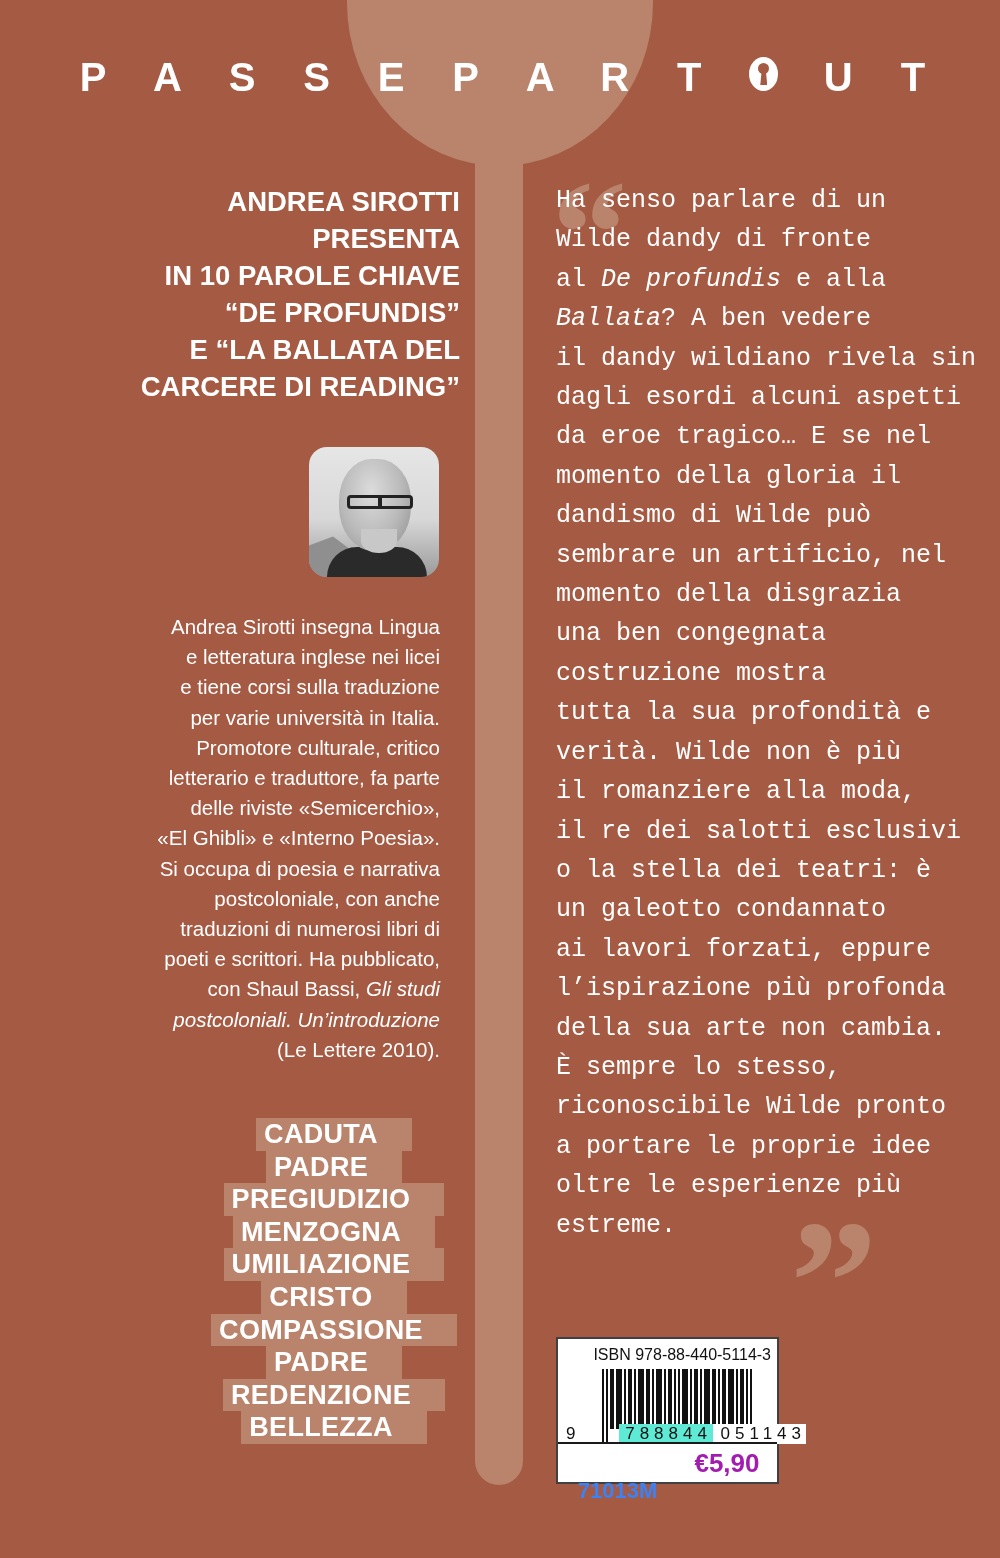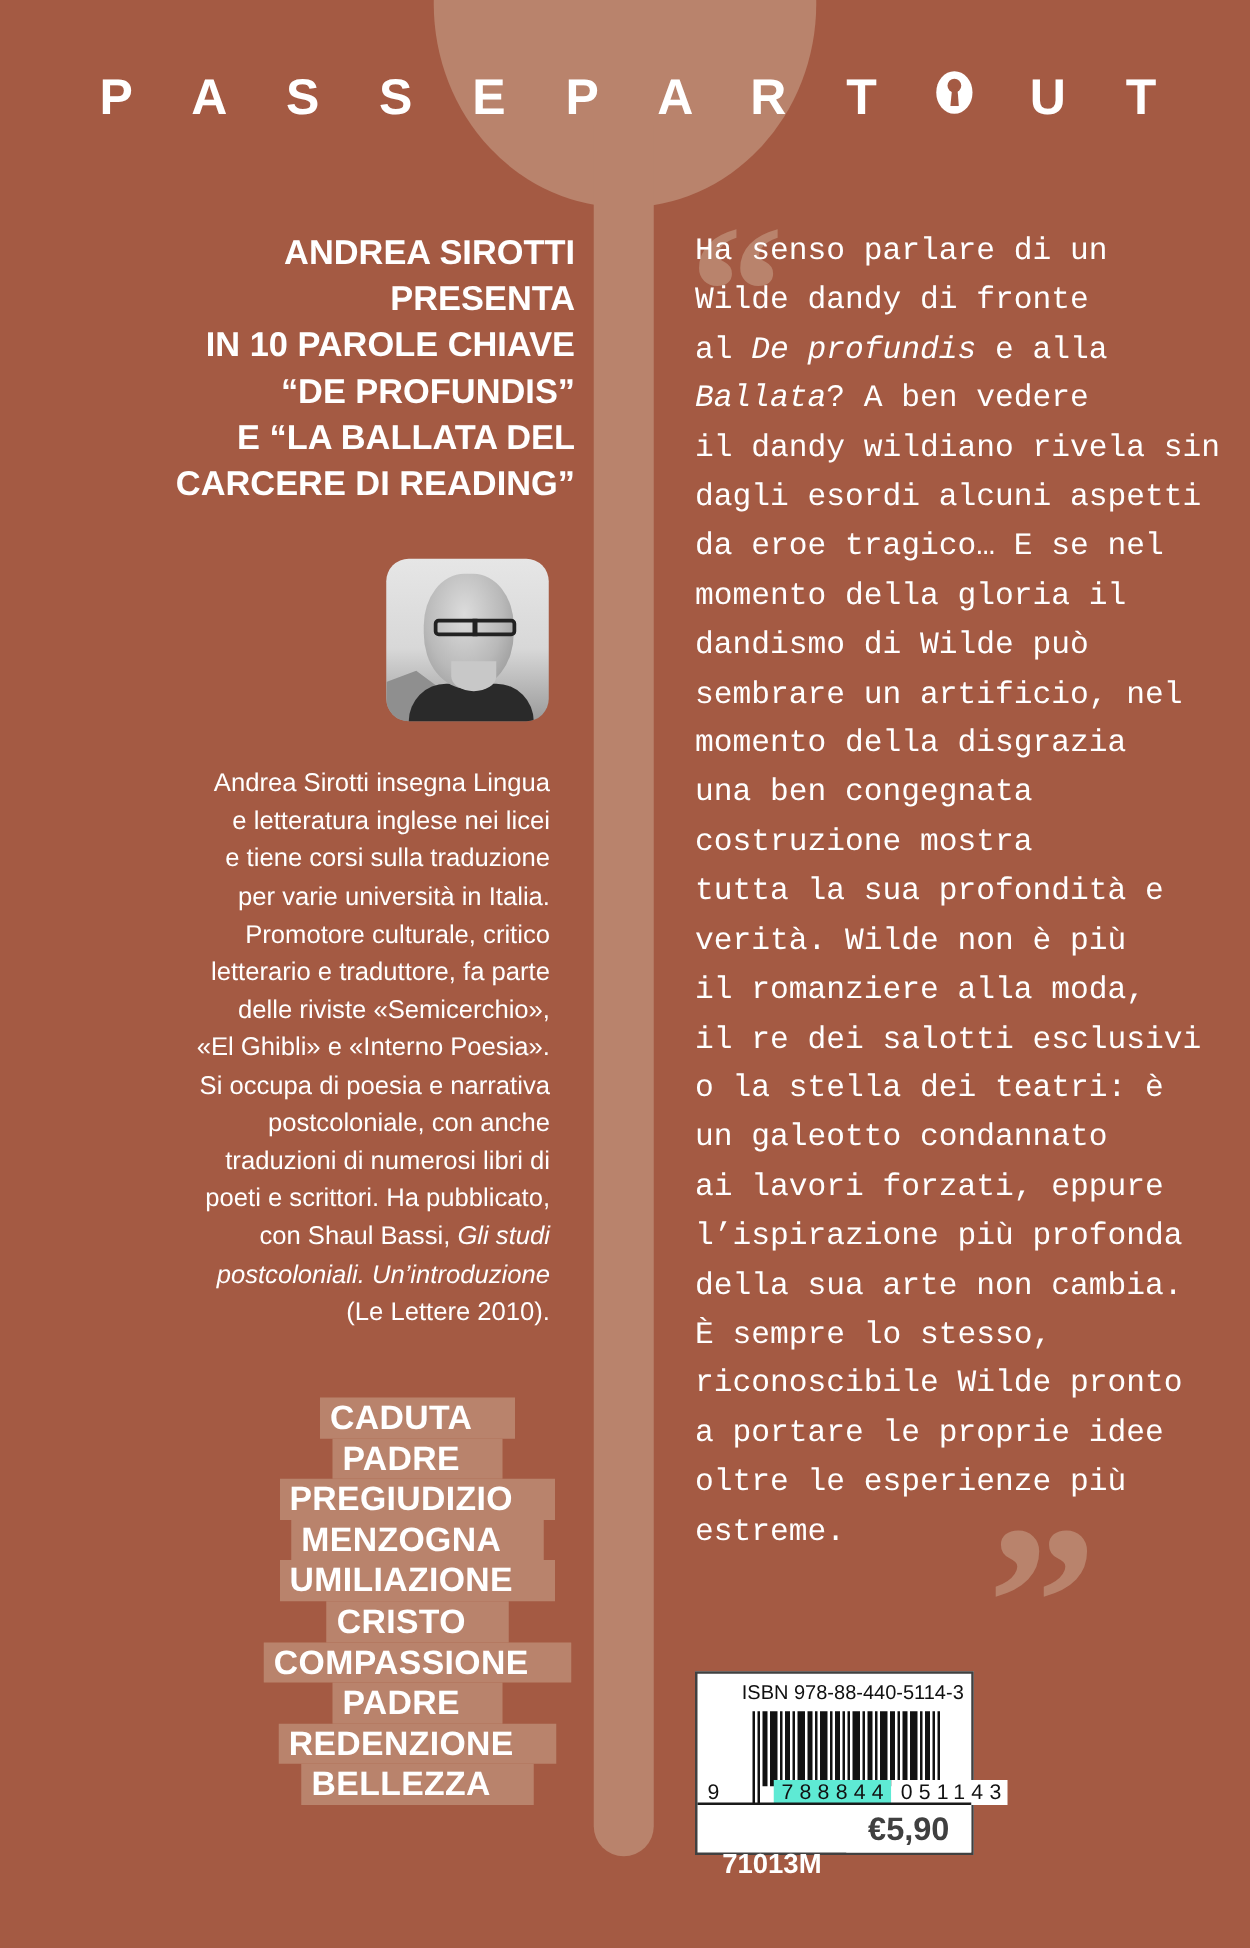--- a/index.html
+++ b/index.html
@@ -197,26 +197,26 @@
     }
     .bar-digits .d1 { width: 24px; }
     .bar-digits .d2 { width: 108px; text-align: center; padding-left: 6px; background: #5eead4; margin-left: 33px; }
     .bar-digits .d3 { width: 100px; text-align: left; padding-left: 8px; background: #fff; }
     .code-row {
       position: absolute; left: 0; right: 0; bottom: 0; height: 38px;
       display: flex;
       border-top: 2px solid #1a1a1a;
     }
     .code {
-      width: 119px; background: #0d1729; color: #ffffff;
+      width: 119px; background: #0d1729; color: #3b82f6;
       font-family: "Liberation Sans", sans-serif; font-weight: 700; font-size: 22px;
       display: flex; align-items: center; justify-content: center; margin-top: 47px;
     }
     .price {
-      flex: 1; background: #fff; color: #404040;
+      flex: 1; background: #fff; color: #a21caf;
       font-family: "Liberation Sans", sans-serif; font-weight: 700; font-size: 26px;
       display: flex; align-items: center; justify-content: center;
     }
   </style>
 </head>
 <body>
 
 <div class="key-head"></div>
 <div class="key-stem"></div>
 

